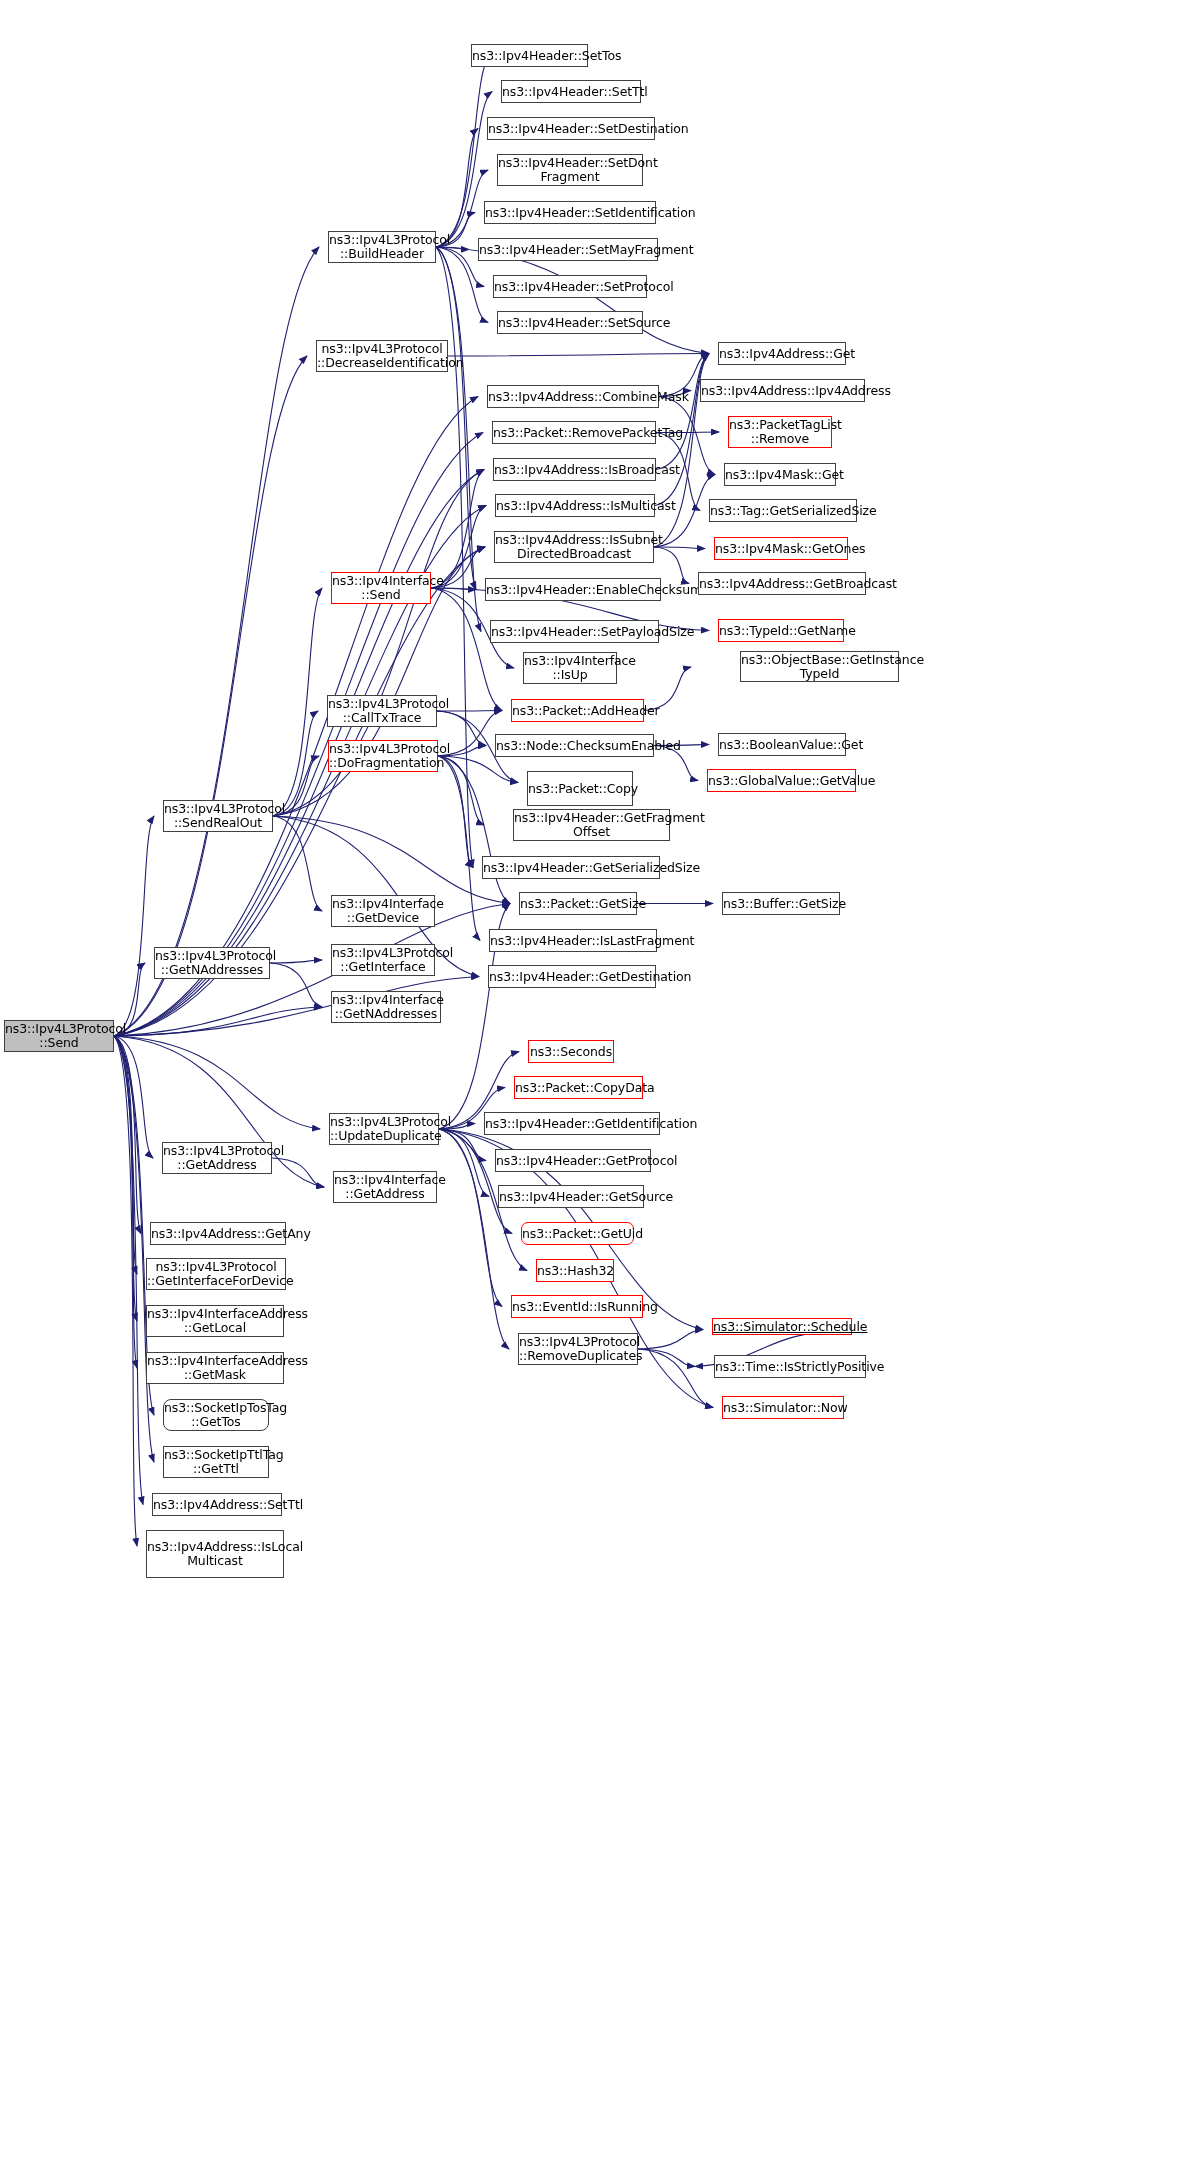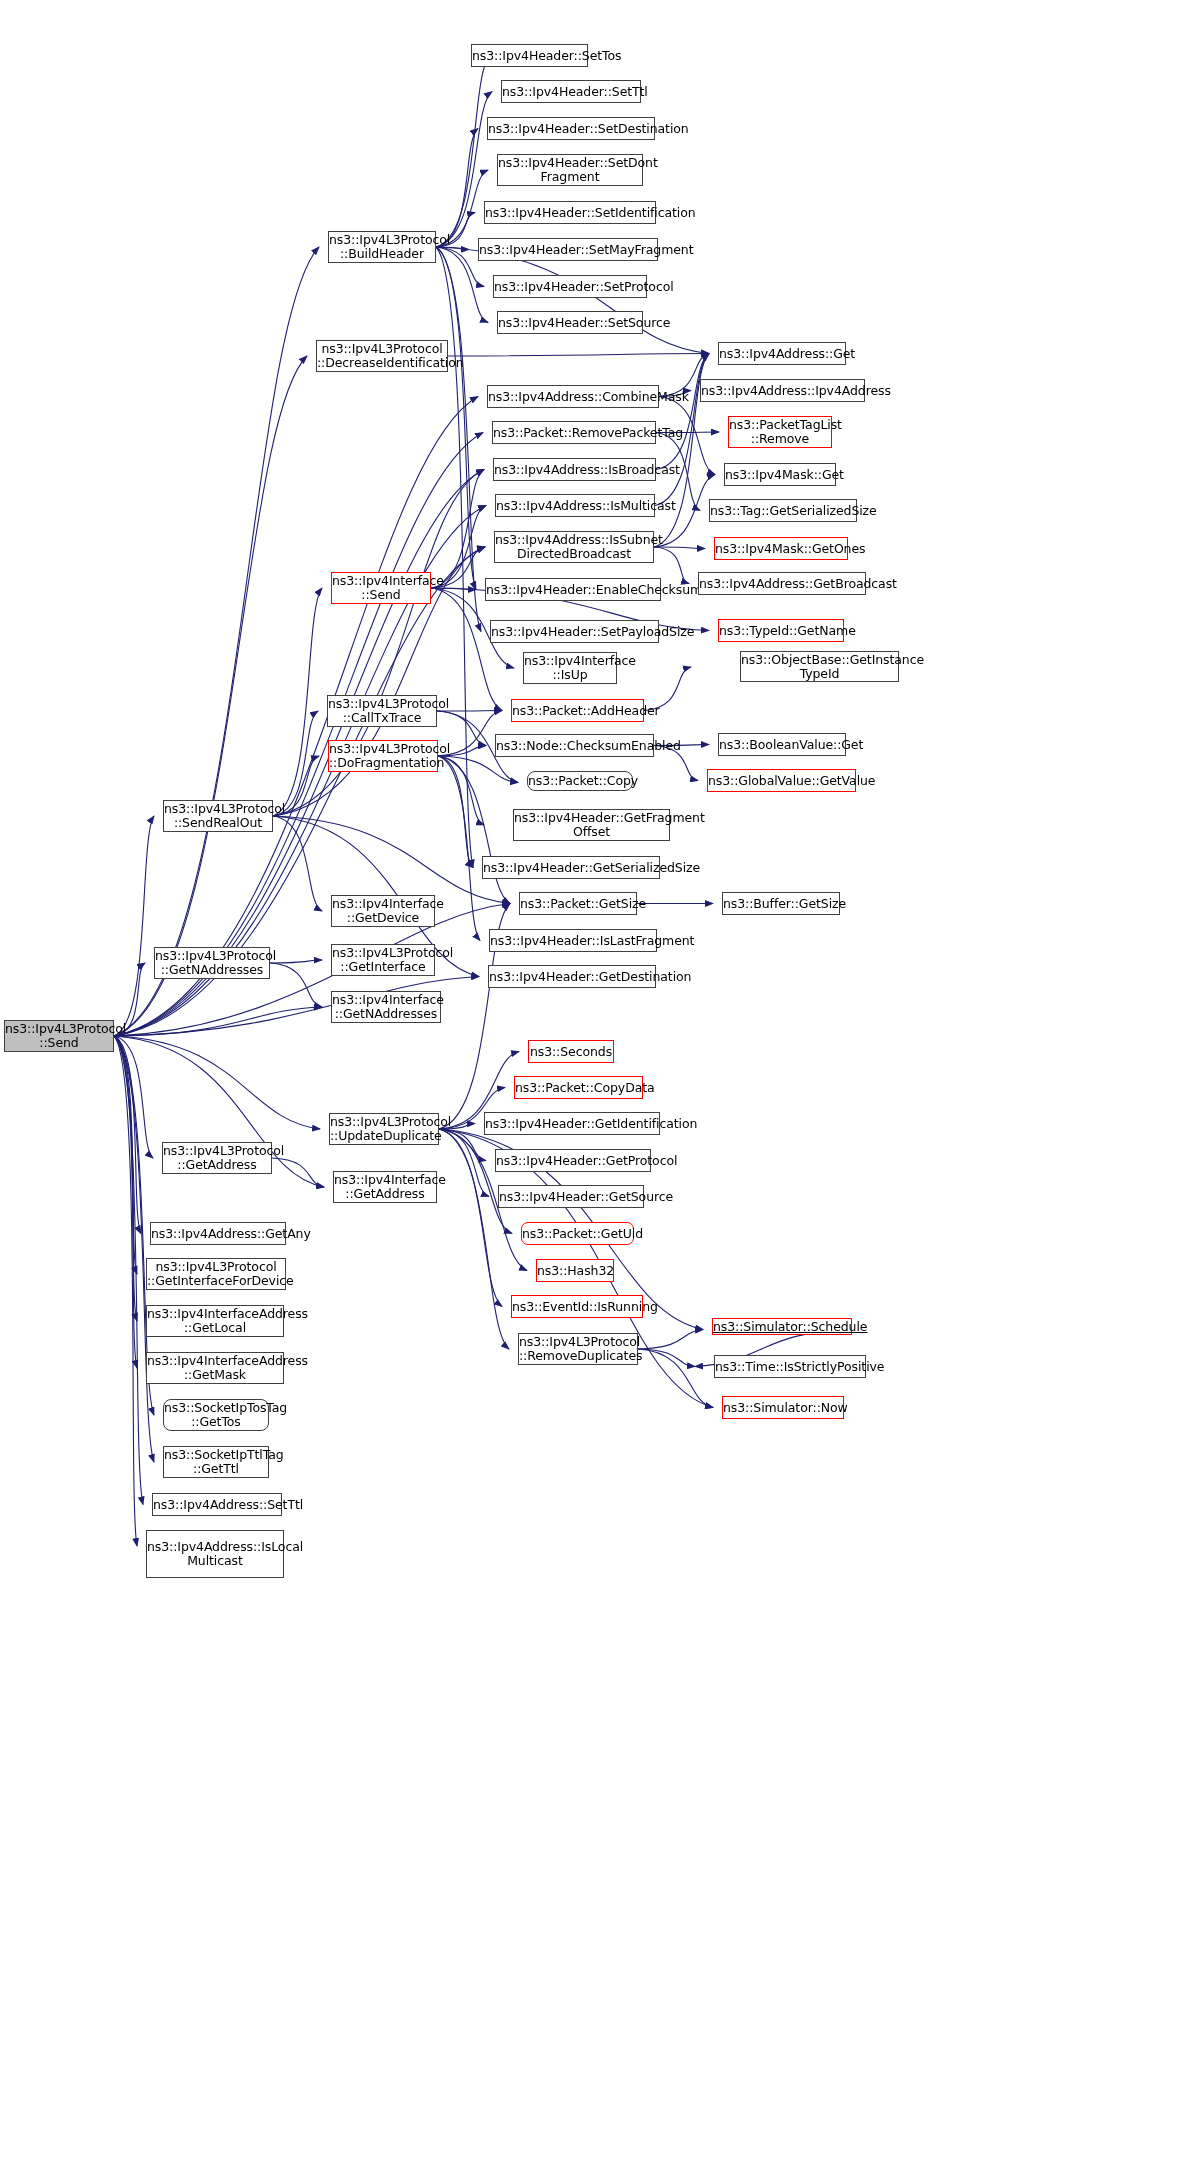--- a/index.html
+++ b/index.html
@@ -181,21 +181,21 @@
       <div class="node" style="left: 700px; top: 651px; width: 159px; height: 31px; margin-left: 40px;"><span>ns3::ObjectBase::GetInstance
 TypeId</span></div>
       <div class="node" style="left: 327px; top: 695px; width: 110px; height: 32px;"><span>ns3::Ipv4L3Protocol
 ::CallTxTrace</span></div>
       <div class="node red" style="left: 511px; top: 699px; width: 133px; height: 23px;"><span>ns3::Packet::AddHeader</span></div>
       <div class="node red" style="left: 328px; top: 740px; width: 110px; height: 32px;"><span>ns3::Ipv4L3Protocol
 ::DoFragmentation</span></div>
       <div class="node" style="left: 495px; top: 734px; width: 159px; height: 23px;"><span>ns3::Node::ChecksumEnabled</span></div>
       <div class="node" style="left: 718px; top: 733px; width: 128px; height: 23px;"><span>ns3::BooleanValue::Get</span></div>
       <div class="node red" style="left: 707px; top: 769px; width: 149px; height: 23px; text-align: center;"><span>ns3::GlobalValue::GetValue</span></div>
-      <div class="node" style="left: 527px; top: 771px; width: 106px; height: 20px; border-radius: 8px;"><span>ns3::Packet::Copy</span></div>
+      <div class="node" style="left: 527px; top: 771px; width: 106px; height: 35px;"><span>ns3::Packet::Copy</span></div>
       <div class="node" style="left: 163px; top: 800px; width: 110px; height: 32px;"><span>ns3::Ipv4L3Protocol
 ::SendRealOut</span></div>
       <div class="node" style="left: 493px; top: 809px; width: 157px; height: 32px; margin-left: 20px;"><span>ns3::Ipv4Header::GetFragment
 Offset</span></div>
       <div class="node" style="left: 482px; top: 856px; width: 178px; height: 23px;"><span>ns3::Ipv4Header::GetSerializedSize</span></div>
       <div class="node" style="left: 519px; top: 892px; width: 118px; height: 23px;"><span>ns3::Packet::GetSize</span></div>
       <div class="node" style="left: 722px; top: 892px; width: 118px; height: 23px;"><span>ns3::Buffer::GetSize</span></div>
       <div class="node" style="left: 331px; top: 895px; width: 104px; height: 32px;"><span>ns3::Ipv4Interface
 ::GetDevice</span></div>
       <div class="node" style="left: 489px; top: 929px; width: 168px; height: 23px;"><span>ns3::Ipv4Header::IsLastFragment</span></div>

